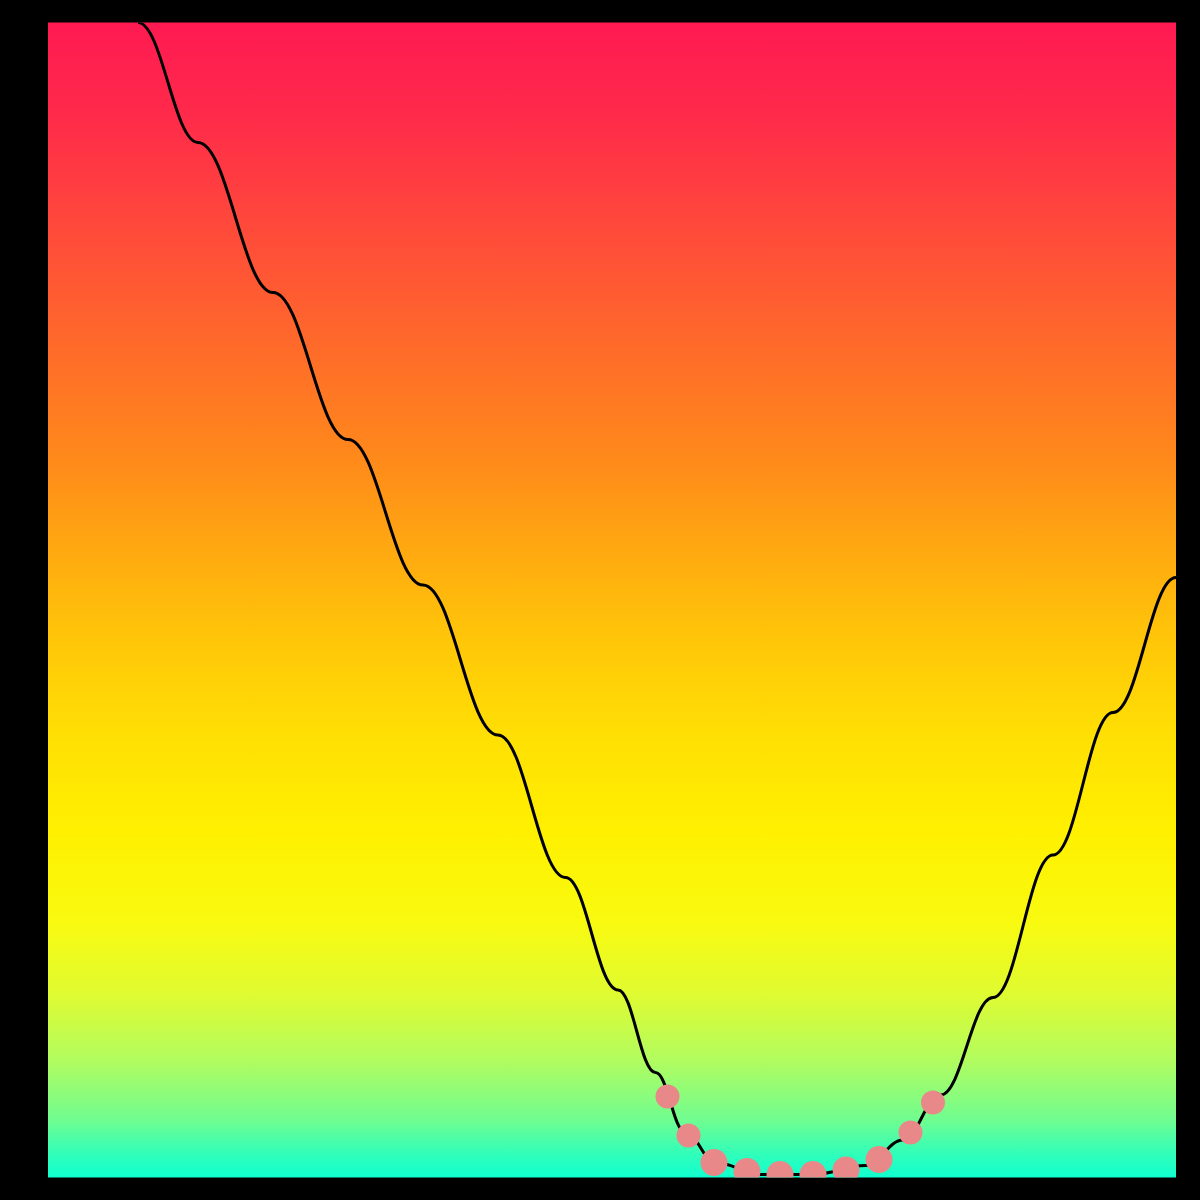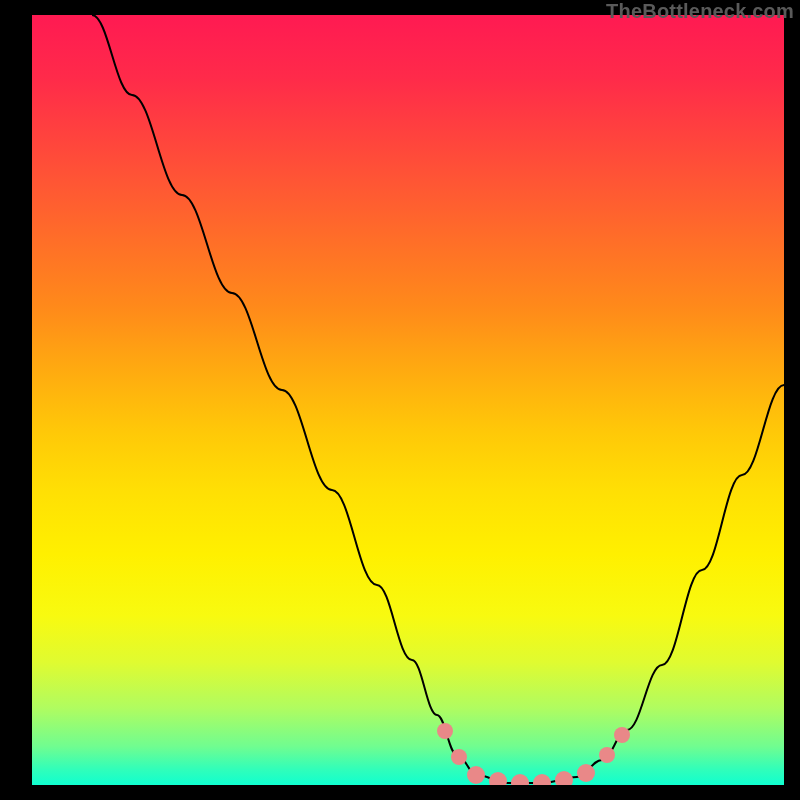--- a/index.html
+++ b/index.html
@@ -65,14 +65,13 @@
           <circle cx="466" cy="766" r="9" class="marker"></circle>
           <circle cx="488" cy="768" r="9" class="marker"></circle>
           <circle cx="510" cy="768" r="9" class="marker"></circle>
           <circle cx="532" cy="765" r="9" class="marker"></circle>
           <circle cx="554" cy="758" r="9" class="marker"></circle>
           <circle cx="575" cy="740" r="8" class="marker"></circle>
           <circle cx="590" cy="720" r="8" class="marker"></circle>
         </g>
     </svg>
   </div>
-  <div class="watermark">TheBottleneck.com</div>
 </div>
 
 </body></html>

